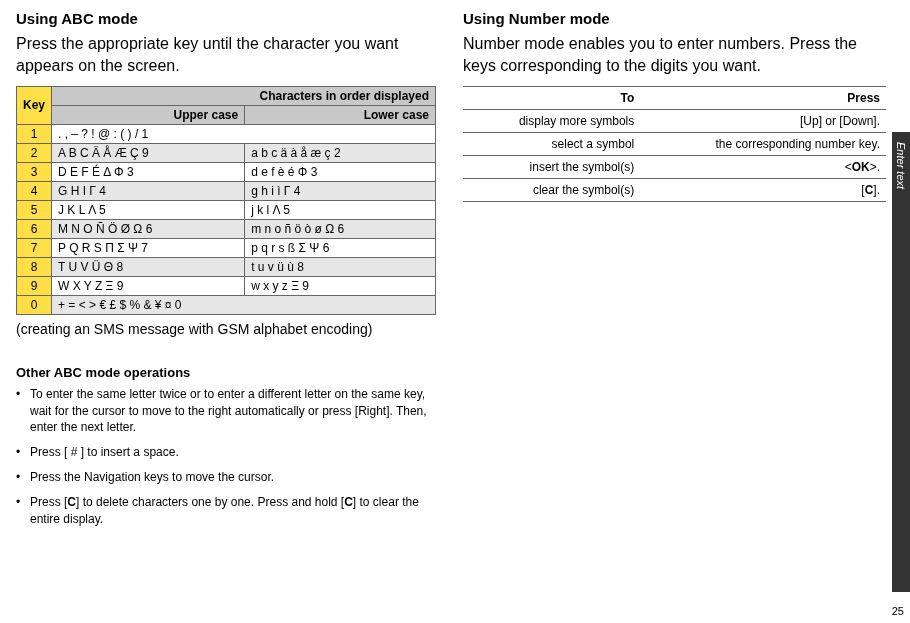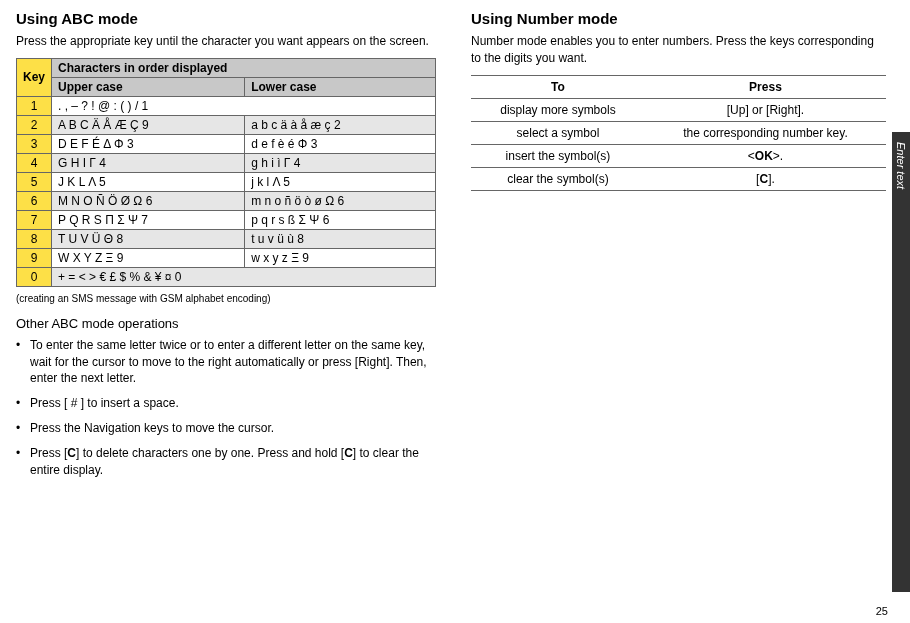--- a/index.html
+++ b/index.html
@@ -12,73 +12,73 @@
       font-size: 12px;
       color: #000;
       width: 910px;
       height: 623px;
       background: #fff;
       position: relative;
     }
     .page {
       display: flex;
       padding: 10px 24px 10px 16px;
-      gap: 35px;
+      gap: 27px;
     }
     .left-col {
       width: 420px;
     }
     .right-col {
       flex: 1;
     }
     h2 {
       font-size: 15px;
       font-weight: bold;
       margin-bottom: 6px;
     }
     .body-text {
-      font-size: 12px;
+      font-size: 16px;
       line-height: 1.4;
       margin-bottom: 8px;
     }
     .char-table {
       border-collapse: collapse;
       width: 100%;
       margin-bottom: 6px;
       font-size: 12px;
     }
     .char-table th, .char-table td {
       border: 1px solid #666;
       padding: 2px 6px;
       text-align: left;
     }
     .char-table th {
       background: #c8c8c8;
       font-weight: bold;
-      text-align: left;
+      text-align: right;
     }
     .char-table .key-col {
       width: 34px;
       text-align: center;
       background: #fde047;
       border-right: 1px solid #666;
     }
     .char-table tbody tr:nth-child(even) td:not(.key-col) {
       background: #e6e6e6;
     }
     .char-table tbody tr:nth-child(odd) td:not(.key-col) {
       background: #fff;
     }
     .caption {
-      font-size: 10px;
-      margin-bottom: 12px;
+      font-size: 14px;
+      margin-bottom: 28px;
     }
     h3 {
       font-size: 13px;
-      font-weight: normal;
+      font-weight: bold;
       margin-bottom: 6px;
     }
     ul.bullets {
       list-style: none;
       padding-left: 0;
     }
     ul.bullets li {
       display: flex;
       margin-bottom: 8px;
       line-height: 1.4;
@@ -90,21 +90,21 @@
     .press-table {
       border-collapse: collapse;
       width: 100%;
       font-size: 12px;
       margin-top: 4px;
     }
     .press-table th, .press-table td {
       border-top: 1px solid #666;
       border-bottom: 1px solid #666;
       padding: 4px 6px;
-      text-align: center;
+      text-align: right;
     }
     .press-table th {
       font-weight: bold;
     }
     .side-tab {
       position: absolute;
       right: 0;
       top: 132px;
       width: 18px;
       height: 460px;
@@ -114,21 +114,21 @@
       text-orientation: mixed;
       display: flex;
       align-items: center;
       justify-content: flex-start;
       padding-top: 10px;
       font-style: italic;
       font-size: 11px;
     }
     .page-num {
       position: absolute;
-      right: 22px;
+      right: 6px;
       bottom: 6px;
       font-size: 11px;
     }
     .bold {
       font-weight: bold;
     }
   </style>
 </head>
 <body>
 
@@ -231,21 +231,21 @@
     <table class="press-table">
       <thead>
         <tr>
           <th>To</th>
           <th>Press</th>
         </tr>
       </thead>
       <tbody id="press-tbody">
           <tr>
             <td>display more symbols</td>
-            <td>[Up] or [Right].</td>
+            <td>[Up] or [Down].</td>
           </tr>
           <tr>
             <td>select a symbol</td>
             <td>the corresponding number key.</td>
           </tr>
           <tr>
             <td>insert the symbol(s)</td>
             <td>&lt;<span class="bold">OK</span>&gt;.</td>
           </tr>
           <tr>

